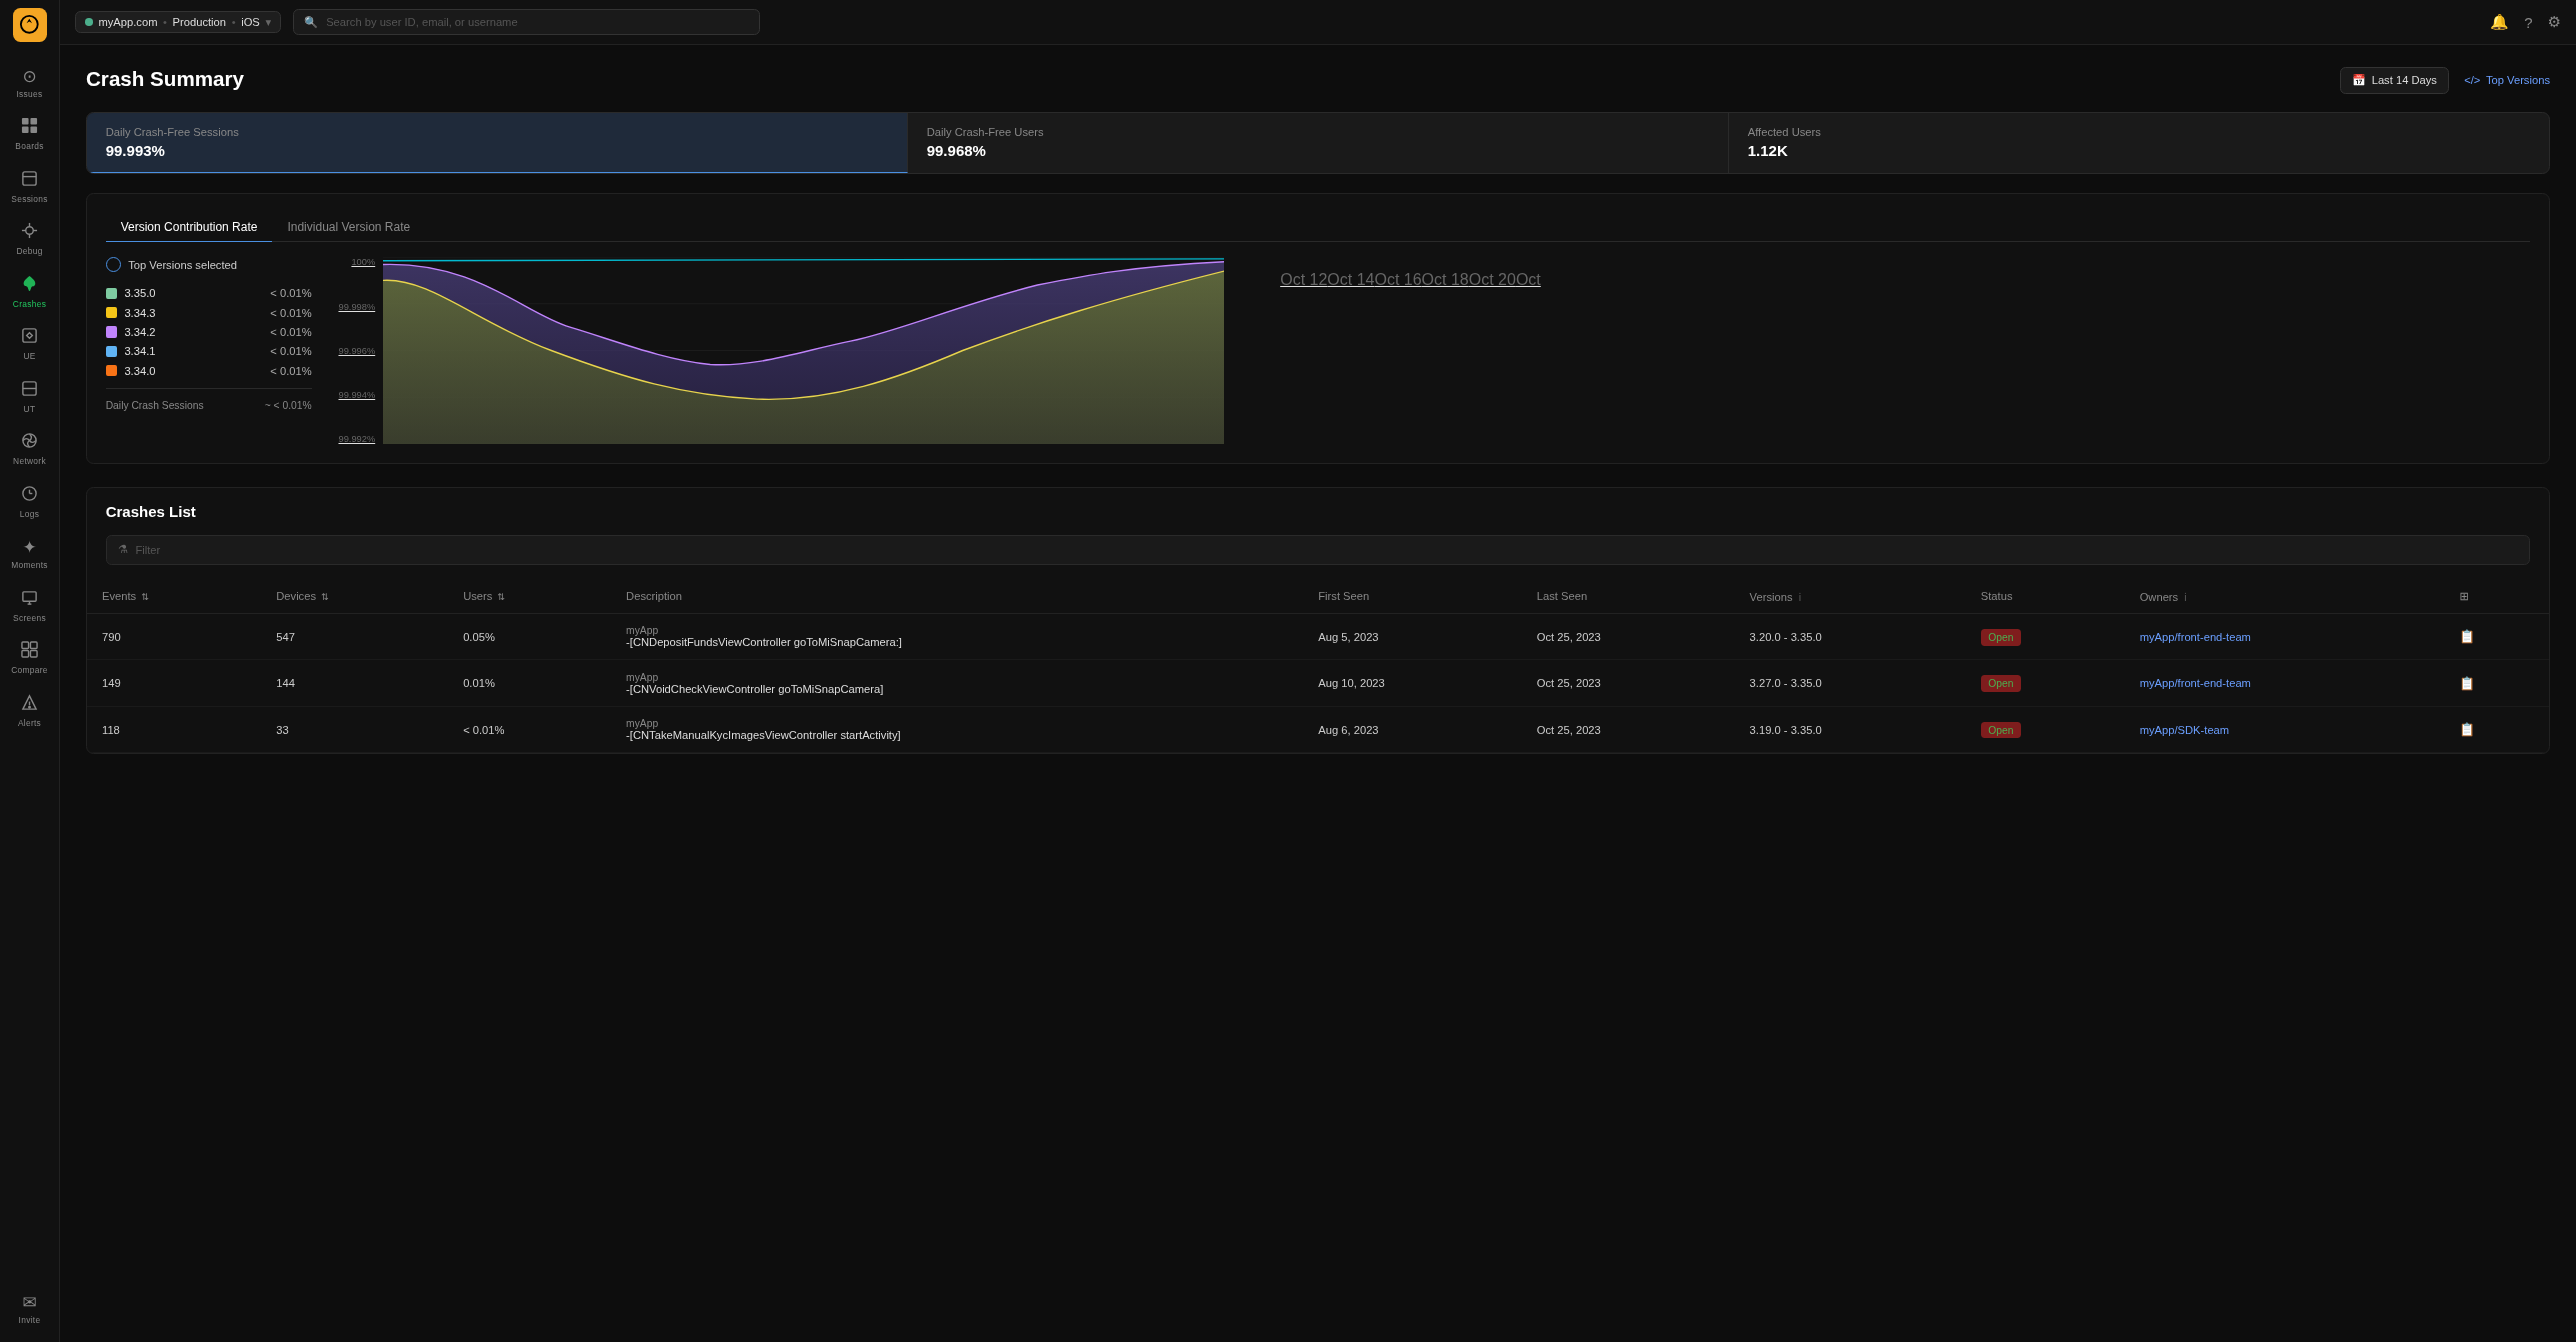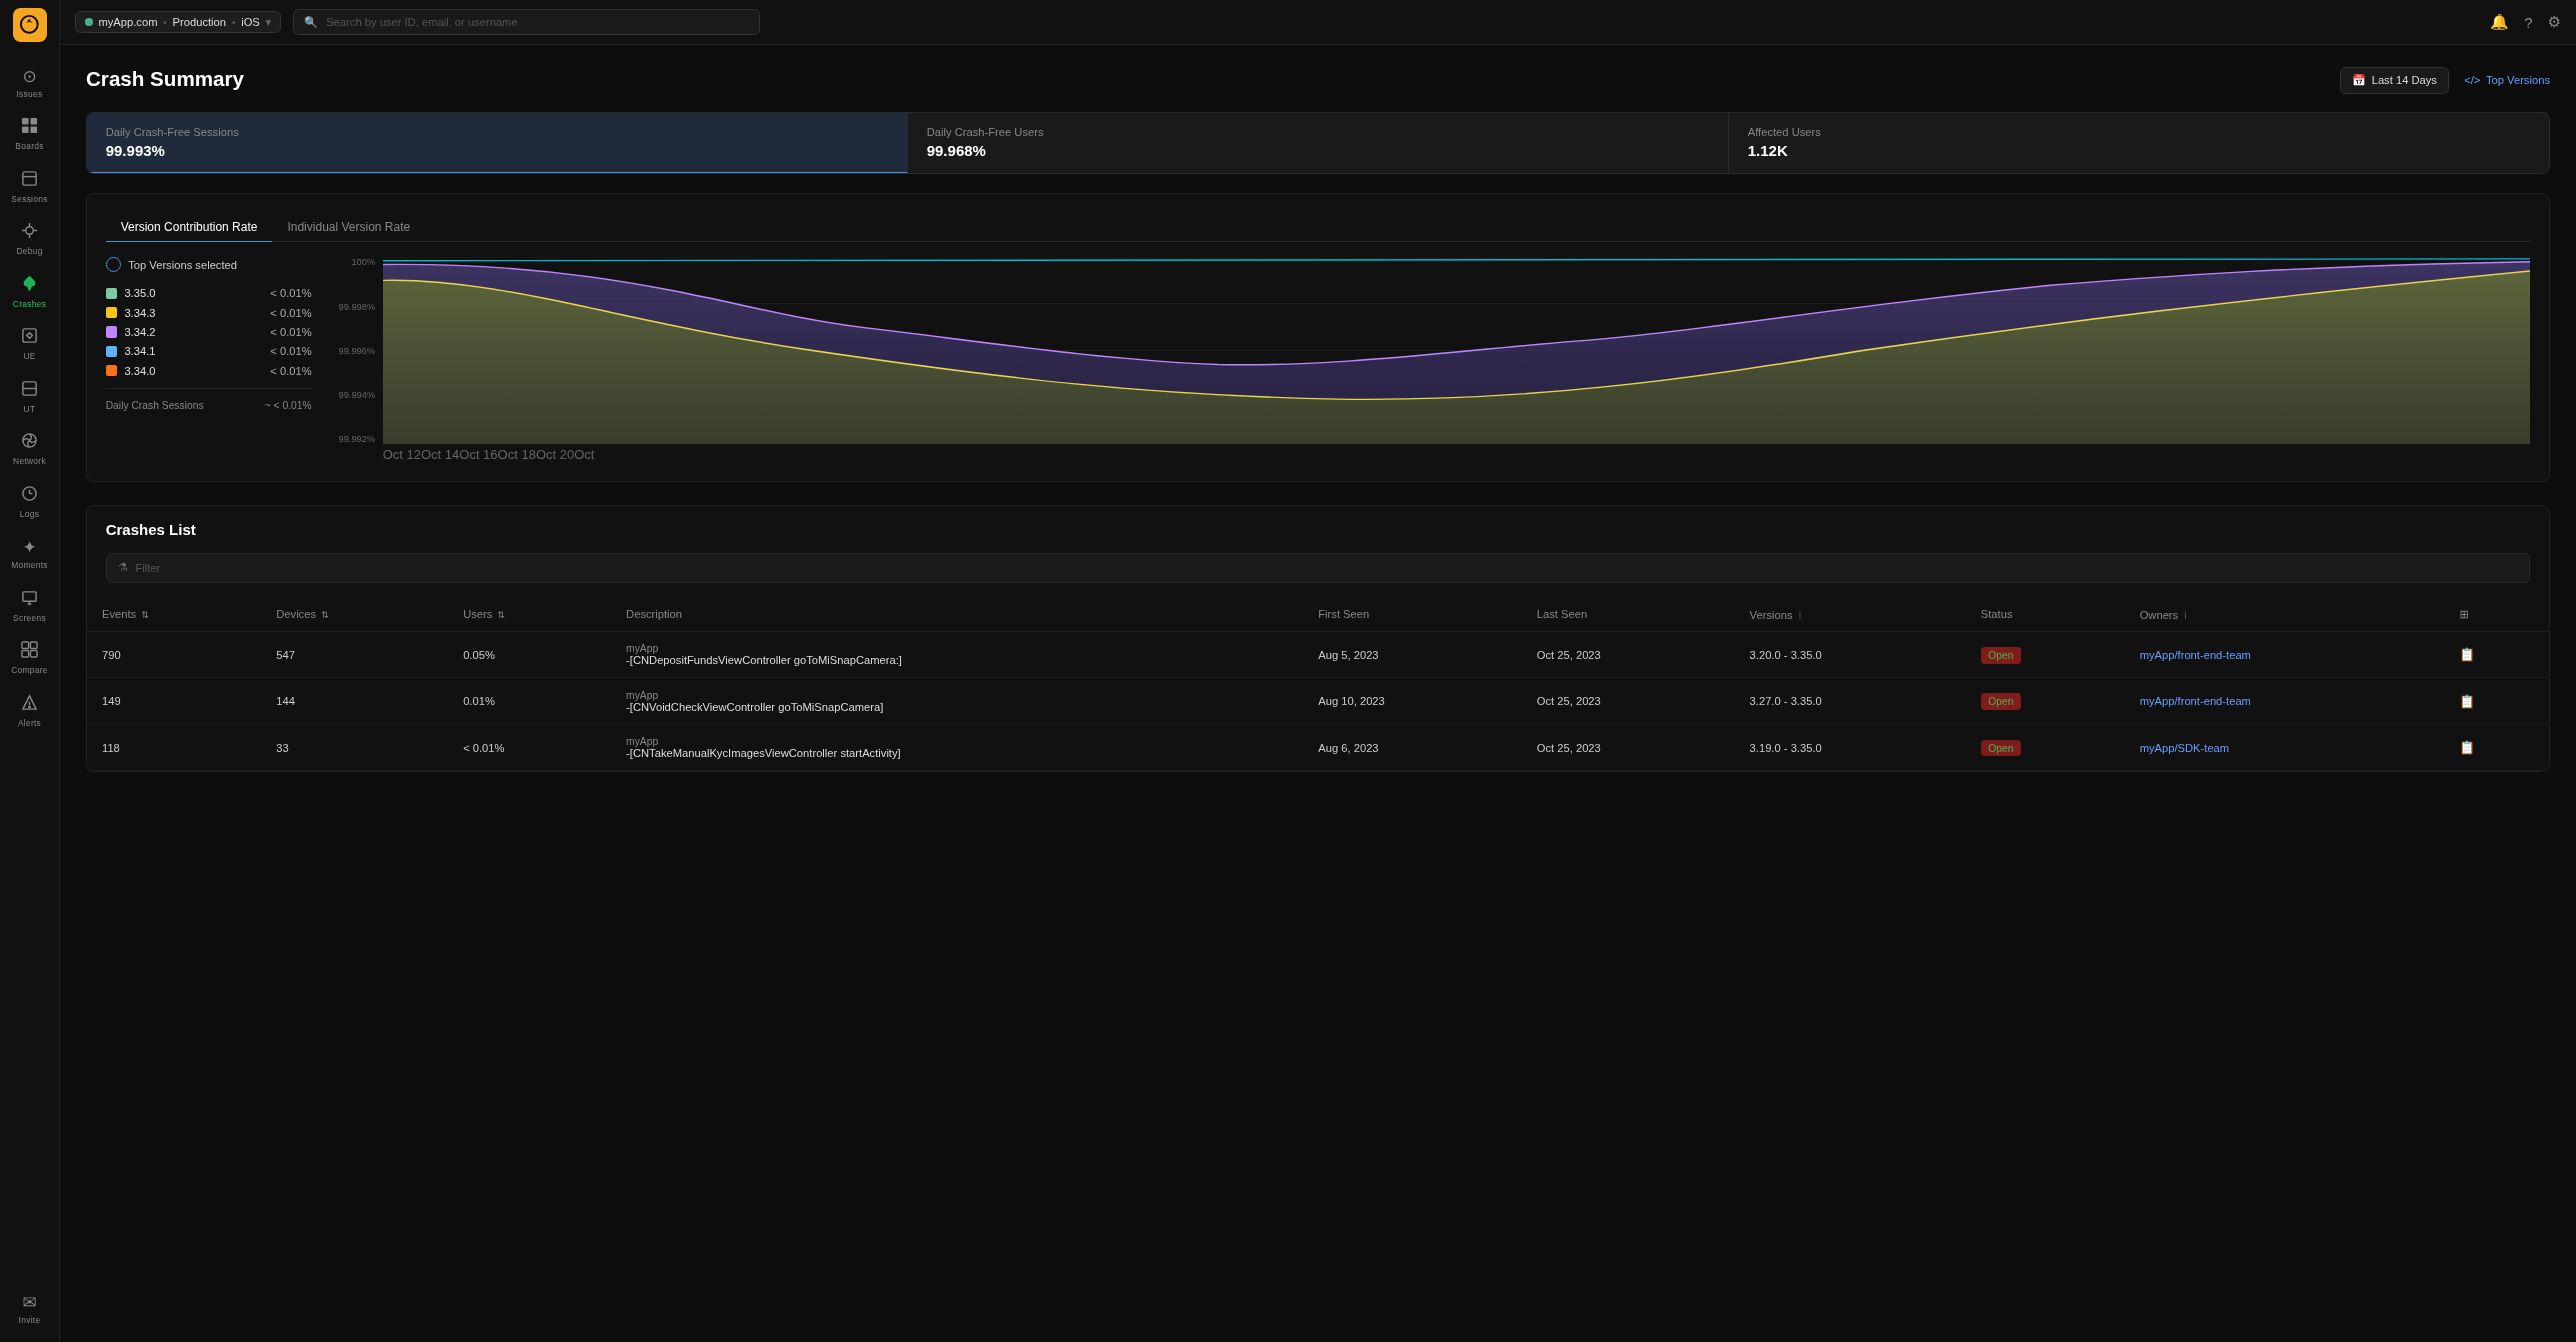--- a/index.html
+++ b/index.html
@@ -137,24 +137,24 @@
     .legend-left { display: flex; align-items: center; gap: 7.5px; }
     .legend-color { width: 11.2px; height: 11.2px; border-radius: 1.9px; flex-shrink: 0; }
     .legend-value { color: #aaa; }
     .legend-divider { border: none; border-top: 0.9px solid #2a2a2a; margin: 7.5px 0; }
     .legend-session { display: flex; justify-content: space-between; font-size: 10.3px; color: #888; padding: 3.7px 0; }
 
     .chart-area { flex: 1; position: relative; height: 187px; }
     .chart-svg { width: 100%; height: 100%; }
 
     
-    .chart-wrapper { flex: 1; display: flex; flex-direction: column; }
+    .chart-wrapper { flex: 1; display: flex; flex-direction: row; text-decoration: underline; }
     .chart-inner { display: flex; }
     .y-axis { width: 56px; display: flex; flex-direction: column; justify-content: space-between; align-items: flex-end; padding-right: 7.5px; font-size: 9.3px; color: #666; height: 187px; }
-    .x-axis { display: flex; justify-content: flex-start; padding-left: 56px; margin-top: 3px; font-size: 13px; color: #666; }
+    .x-axis { display: flex; justify-content: flex-start; padding-left: 56px; margin-top: 14px; font-size: 16px; color: #666; }
 
     
     .crashes-list { background: #111; border: 0.9px solid #222; border-radius: 7.5px; padding: 0; overflow: hidden; }
     .crashes-header { padding: 15px 18.7px; font-size: 15px; font-weight: 600; color: #fff; }
     .filter-bar {
       margin: 0 18.7px 15px;
       background: #1a1a1a;
       border: 0.9px solid #2a2a2a;
       border-radius: 5.6px;
       padding: 7.5px 11.2px;

